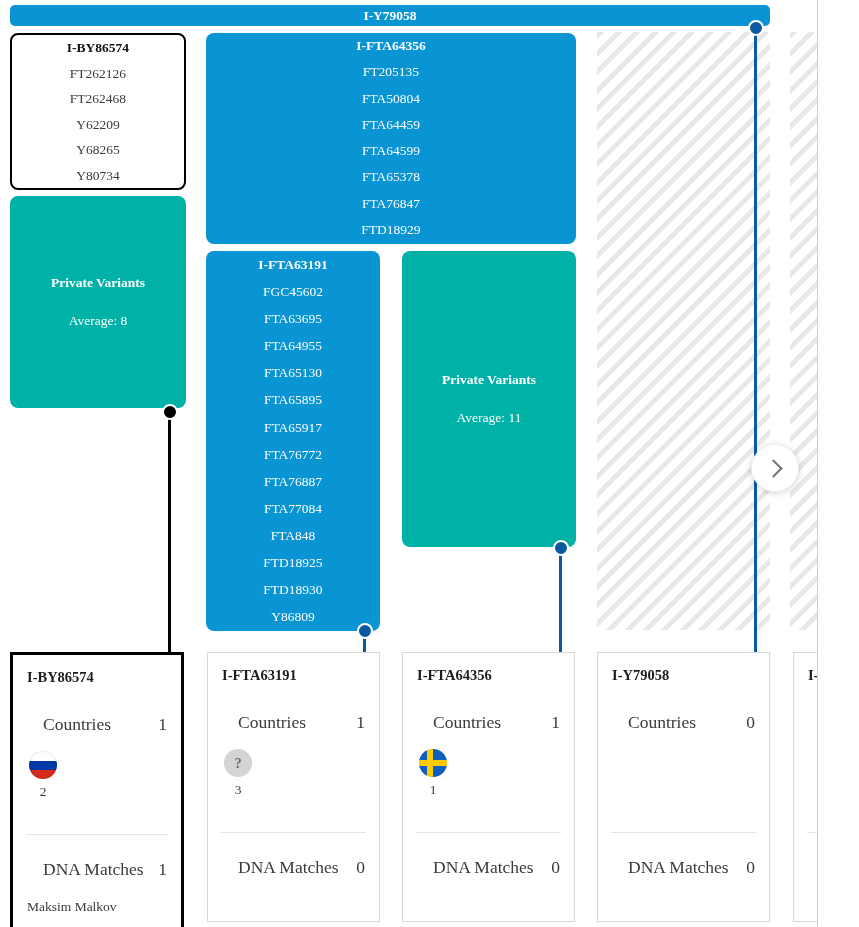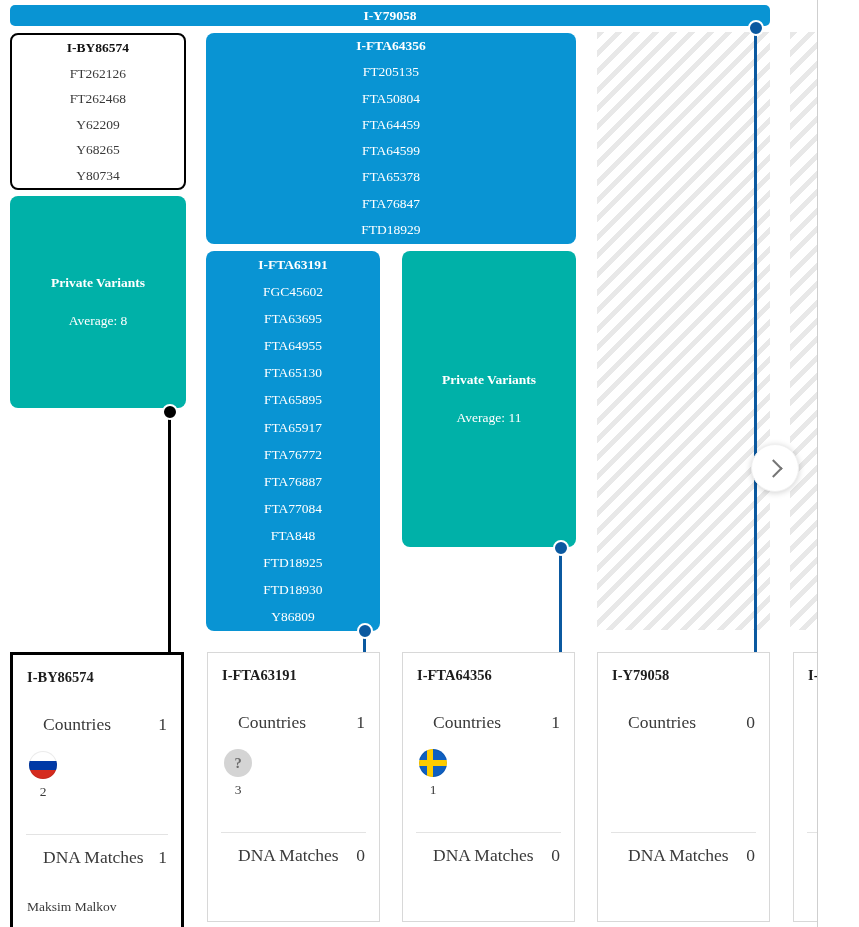--- a/index.html
+++ b/index.html
@@ -57,21 +57,21 @@
   .cdot.black{background:#000;}
   
   .card{
     position:absolute;top:652px;height:268px;background:#fff;
     border:1px solid #d8d8d8;z-index:3;cursor:pointer;color:#3a3a3a;
   }
   .card.selected{border:3px solid #000;height:276px;}
   .card .ctitle{position:absolute;top:14px;left:14px;font-size:14.5px;font-weight:bold;color:#1d1d1d;white-space:nowrap;}
   .card .crow{position:absolute;left:14px;right:14px;display:flex;justify-content:space-between;font-size:17.5px;white-space:nowrap;margin-left:16px;}
   .card .crow.countries{top:59px;}
-  .card .crow.dna{top:192px;}
+  .card .crow.dna{top:204px;}
   .card .divider{position:absolute;top:179px;left:13px;right:13px;border-top:1px solid #e3e3e3;}
   .card .flagwrap{position:absolute;top:96px;left:16px;width:28px;text-align:center;}
   .flag{width:28px;height:28px;border-radius:50%;box-shadow:inset 0 0 0 1px rgba(0,0,0,0.08);}
   .flag.russia{background:linear-gradient(#ffffff 0 34%,#0039a6 34% 67%,#d52b1e 67% 100%);}
   .flag.sweden{background:
       linear-gradient(transparent 0 11px,#fecc00 11px 17px,transparent 17px),
       linear-gradient(90deg,transparent 0 8px,#fecc00 8px 14px,transparent 14px),
       #0f5fc0;}
   .flag.unknown{background:#d4d4d4;color:#6b6b6b;font-size:14.5px;font-weight:bold;
       display:flex;align-items:center;justify-content:center;box-shadow:none;}

